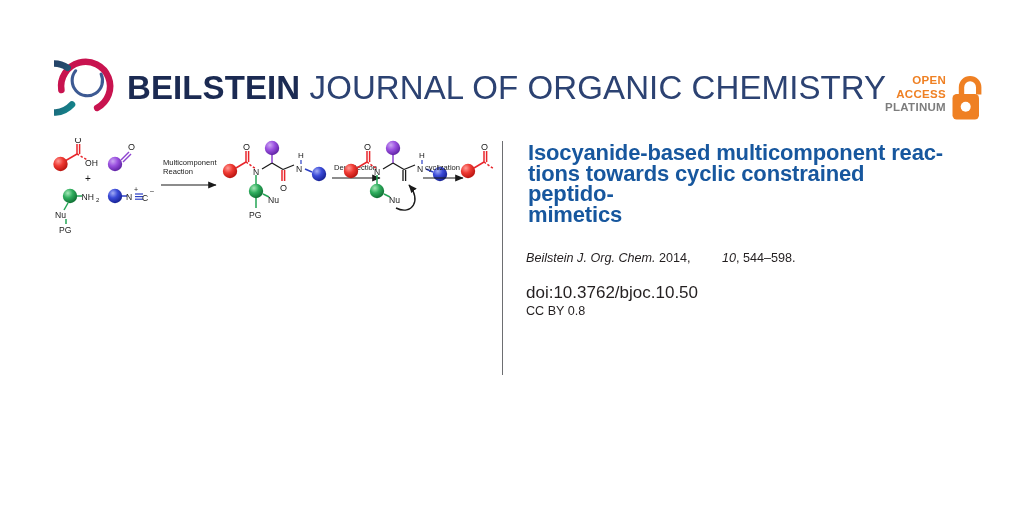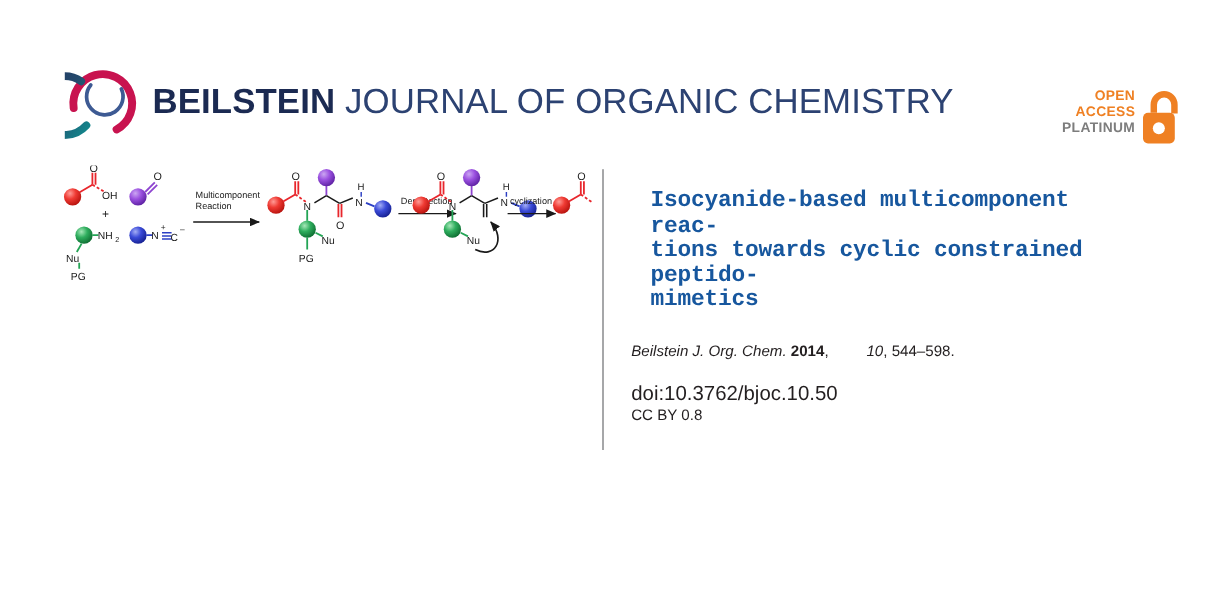--- a/index.html
+++ b/index.html
@@ -24,21 +24,21 @@
   }
   #logo-mark {
     position: absolute;
     left: 54px; top: 54px;
     width: 62px; height: 62px;
   }
   #wordmark {
     position: absolute;
     left: 127px; top: 71px;
     white-space: nowrap;
-    font-size: 29px;
+    font-size: 33px;
     letter-spacing: 0.1px;
     line-height: 1;
   }
   #wordmark .wm-bold {
     font-weight: bold;
     color: #1b2a52;
     font-stretch: condensed;
   }
   #wordmark .wm-light {
     font-weight: normal;
@@ -89,42 +89,41 @@
     width: 450px; height: 96px;
   }
 
   
   #article-meta {
     position: absolute;
     left: 526px; top: 141px;
     width: 430px;
   }
   #article-title {
-    font-size: 19px;
+    font-size: 22px;
     font-weight: bold;
     color: #17579e;
     line-height: 20.6px;
     letter-spacing: -0.15px;
-    margin: 16px;
-    font-family: Liberation Mono, monospace;
+    margin: 2px;
   }
   #article-authors {
     margin-top: 12px;
     font-size: 15.6px;
     color: #231f20;
     line-height: 22px;
   }
   #article-citation {
     margin-top: 25px;
     font-size: 12.6px;
     color: #231f20;
     line-height: 17px;
   }
   #article-citation .cit-journal { font-style: italic; }
-  #article-citation .cit-year { font-weight: bold; }
+  #article-citation .cit-year { font-weight: normal; }
   #article-citation .cit-volume { font-style: italic; margin-left: 28px; }
   #article-citation .cit-pages { font-style: normal; }
   #article-doi {
     margin-top: 16px;
     font-size: 17px;
     color: #231f20;
     line-height: 19px;
   }
   #article-license {
     font-size: 12.6px;

